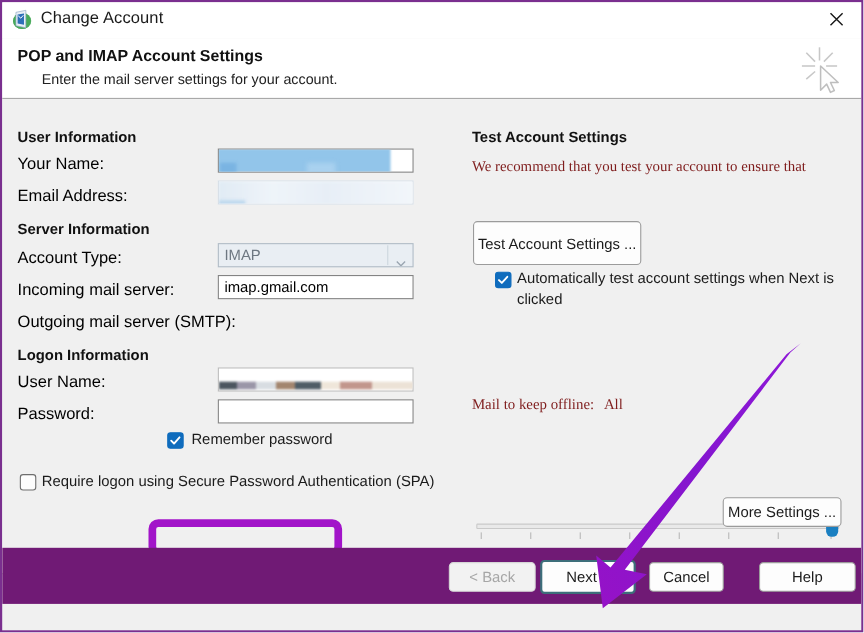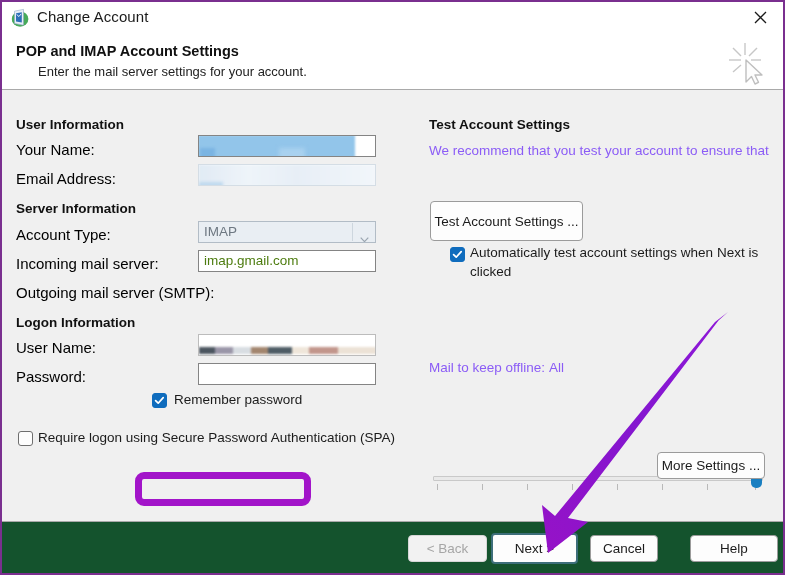--- a/index.html
+++ b/index.html
@@ -112,21 +112,21 @@
     font-size: 15px;
     color: #000000;
     white-space: nowrap;
   }
   .tbox {
     position: absolute;
     box-sizing: border-box;
     background: #ffffff;
     border: 1px solid #848484;
     font-size: 13.5px;
-    color: #4d7c0f;
+    color: #000000;
     line-height: 20px;
     padding-left: 5px;
     height: 22px;
     overflow: hidden;
     white-space: nowrap;
   }
   .tbox.disabled {
     background: #e9eef3;
     border-color: #b2bcc6;
     color: #6e7882;
@@ -213,22 +213,23 @@
   .btn.disabled {
     color: #a6a6a6;
     border-color: #d6d6d6;
     background: #f2f2f2;
   }
 
   
   .para {
     position: absolute;
     font-size: 13.5px;
-    color: #8b5cf6;
+    color: #7f1d1d;
     line-height: 19px;
+    font-family: Liberation Serif, serif;
   }
 
   
   #slider-track {
     position: absolute;
     left: 431px; top: 386px;
     width: 330px; height: 5px;
     background: #e9e9e9;
     border: 1px solid #c9c9c9;
     box-sizing: border-box;
@@ -250,23 +251,23 @@
 
   
   #footer-rule {
     position: absolute;
     left: 0; top: 519px;
     width: 781px; height: 1px;
     background: #a9a9a9;
   }
   #footer {
     position: absolute;
-    left: 0; top: 520px;
+    left: 0; top: 496px;
     width: 781px; height: 51px;
-    background: #14532d;
+    background: #701a75;
   }
 
   
   #highlight-box {
     position: absolute;
     left: 133px; top: 382px;
     width: 176px; height: 34px;
     box-sizing: border-box;
     border: 7px solid #a214c9;
     border-radius: 9px;

